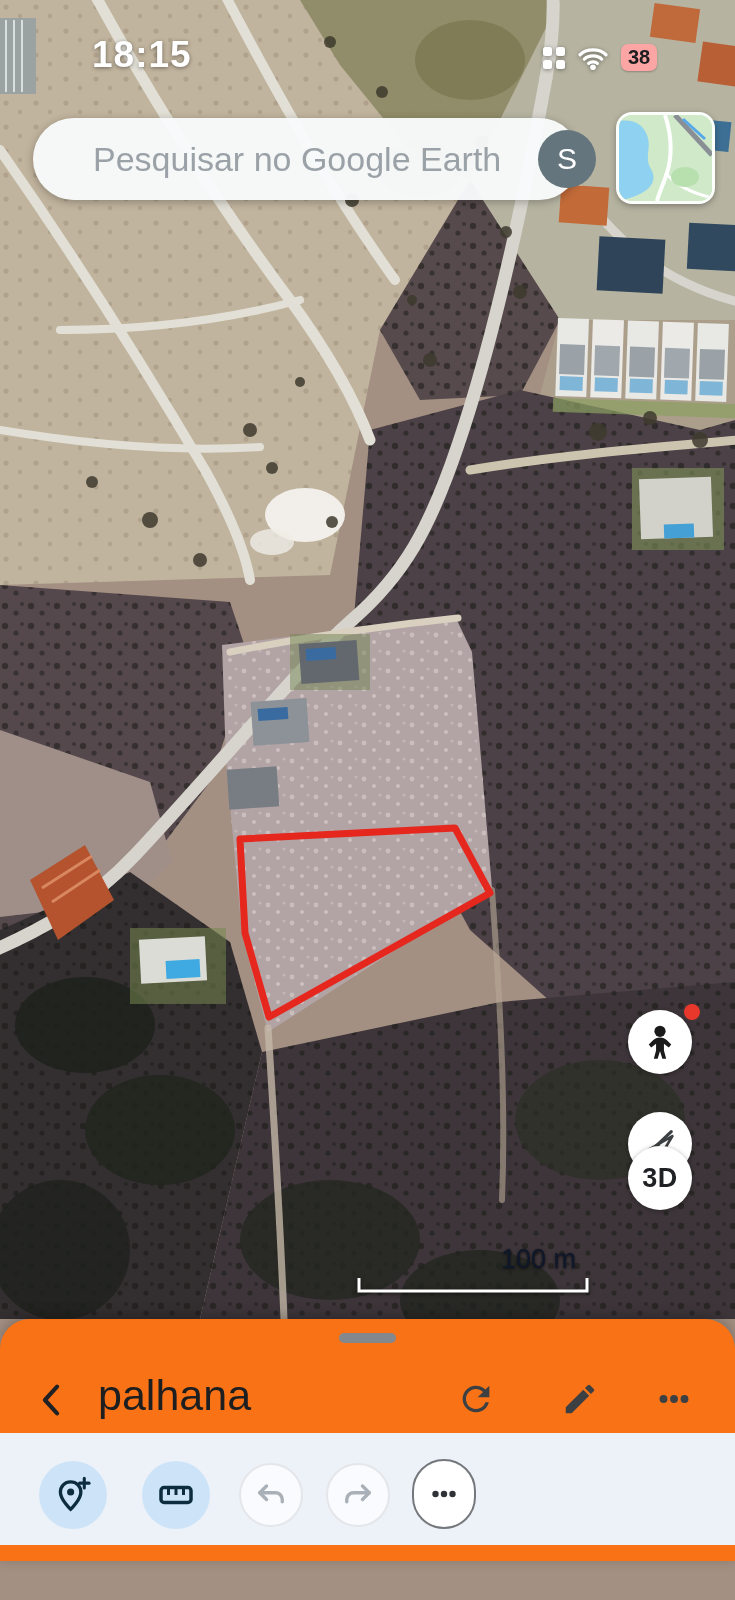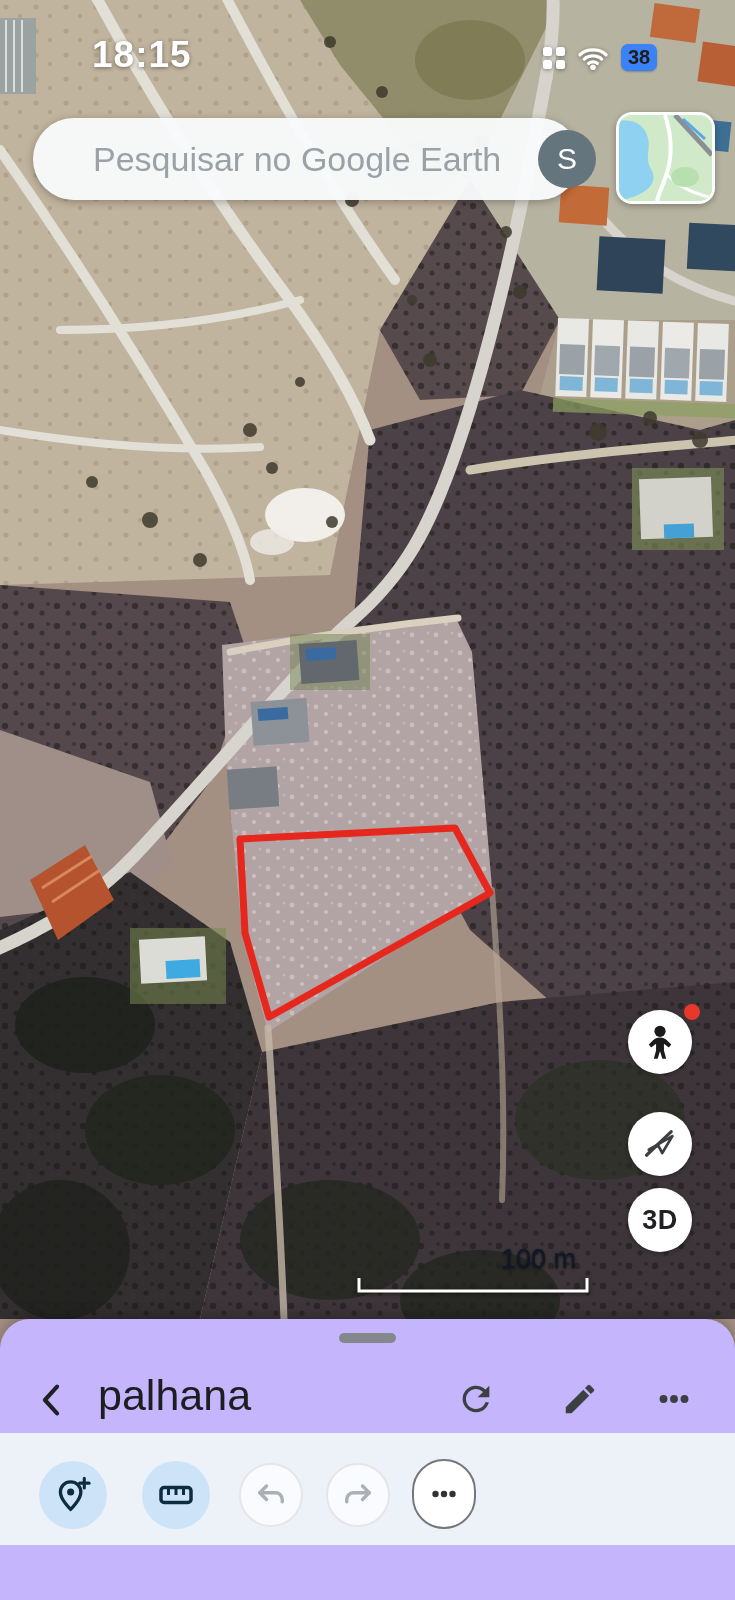--- a/index.html
+++ b/index.html
@@ -13,21 +13,21 @@
   
   #status-time{
     left:92px;top:34px;color:#fff;font-size:37px;font-weight:700;
     text-shadow:0 1px 4px rgba(0,0,0,.45);letter-spacing:1px;
   }
   #status-icons{right:78px;top:44px;display:flex;align-items:center;gap:12px;}
   .grid-dots{width:22px;height:22px;display:grid;grid-template-columns:9px 9px;grid-gap:4px;
     filter:drop-shadow(0 1px 2px rgba(0,0,0,.4));}
   .grid-dots span{width:9px;height:9px;background:#fff;border-radius:2.5px;}
   .battery-pill{
-    width:36px;height:27px;background:#3b82f6;border-radius:7px;
+    width:36px;height:27px;background:#fca5a5;border-radius:7px;
     display:flex;align-items:center;justify-content:center;
     color:#1d1d1f;font-size:20px;font-weight:bold;
     box-shadow:0 1px 2px rgba(0,0,0,.25);
   }
 
   
   #search-pill{
     left:33px;top:118px;width:547px;height:82px;border-radius:41px;
     background:rgba(248,250,251,.97);box-shadow:0 2px 8px rgba(0,0,0,.28);
     display:flex;align-items:center;
@@ -63,21 +63,21 @@
   
   #scale-box{left:356px;top:1244px;width:234px;text-align:right;}
   #scale-label{
     color:#0f172a;font-size:27px;padding-right:14px;
     text-shadow:0 1px 3px rgba(0,0,0,.7);
   }
   #scale-bar{display:block;margin-top:1px;filter:drop-shadow(0 1px 2px rgba(0,0,0,.6));}
 
   
   #sheet{
-    left:0;top:1319px;width:735px;height:281px;background:#c4b5fd;
+    left:0;top:1319px;width:735px;height:242px;background:#f97316;
     border-radius:30px 30px 0 0;box-shadow:0 -3px 14px rgba(0,0,0,.25);
   }
   #sheet-handle{
     left:339px;top:14px;width:57px;height:10px;border-radius:5px;background:#84878c;
   }
   #back-button{left:28px;top:58px;width:46px;height:46px;display:flex;align-items:center;justify-content:center;}
   #sheet-title{left:98px;top:52px;font-size:43px;color:#1d1e20;}
   .hdr-btn{top:56px;width:48px;height:48px;display:flex;align-items:center;justify-content:center;}
   #refresh-button{left:452px;}
   #edit-button{left:556px;}
@@ -316,21 +316,21 @@
 </div>
 <div class="abs" id="pegman-badge"></div>
 
 <div class="abs round-btn" style="top:1112px;">
   <svg width="36" height="36" viewBox="0 0 32 32">
     <path d="M6 21 L27 9 L18 24 L14.5 17.5 Z" stroke="#3c4043" stroke-width="2.4" fill="none" stroke-linejoin="round"></path>
     <line x1="4" y1="26" x2="26" y2="5" stroke="#3c4043" stroke-width="2.8" stroke-linecap="round"></line>
   </svg>
 </div>
 
-<div class="abs round-btn" style="top:1188px;">
+<div class="abs round-btn" style="top:1146px;">
   <span id="threed-label">3D</span>
 </div>
 
 <div class="abs" id="scale-box">
   <span id="scale-label">100 m</span>
   <svg id="scale-bar" width="234" height="18" viewBox="0 0 234 18">
     <path d="M3,2 L3,15 L231,15 L231,2" stroke="#fff" stroke-width="3" fill="none"></path>
   </svg>
 </div>
 

